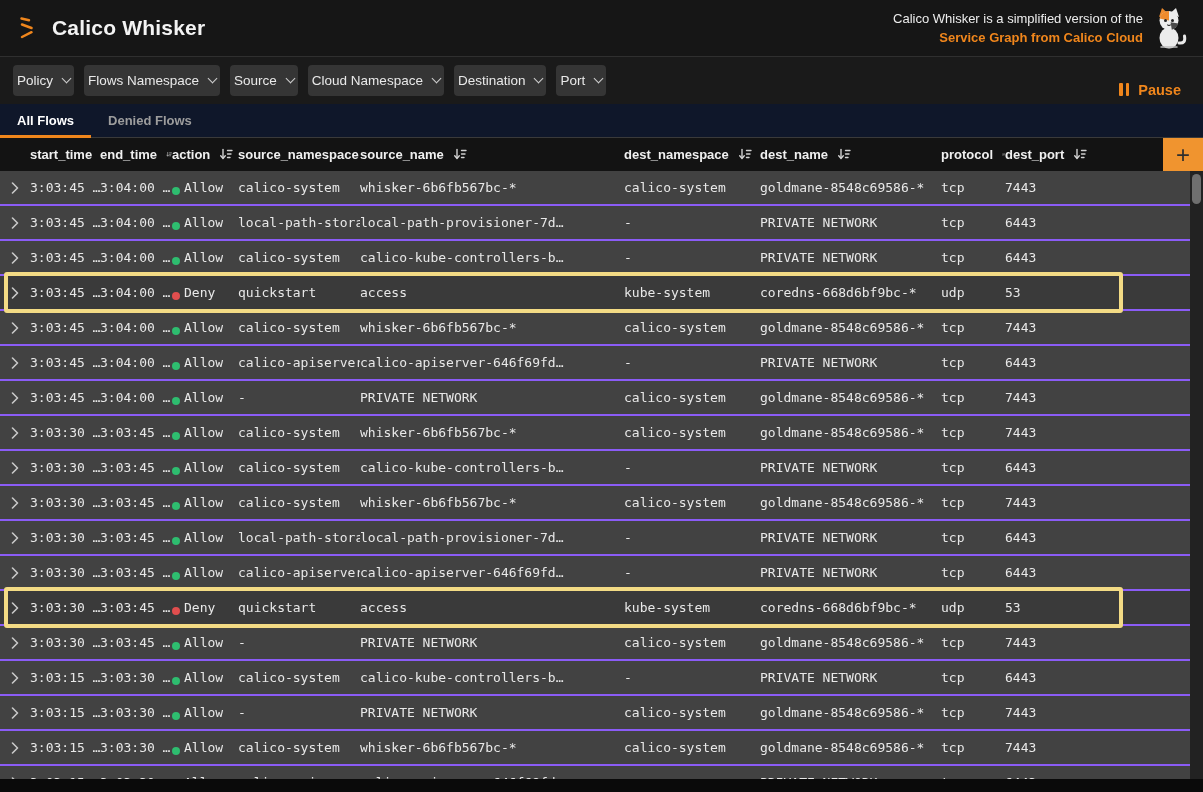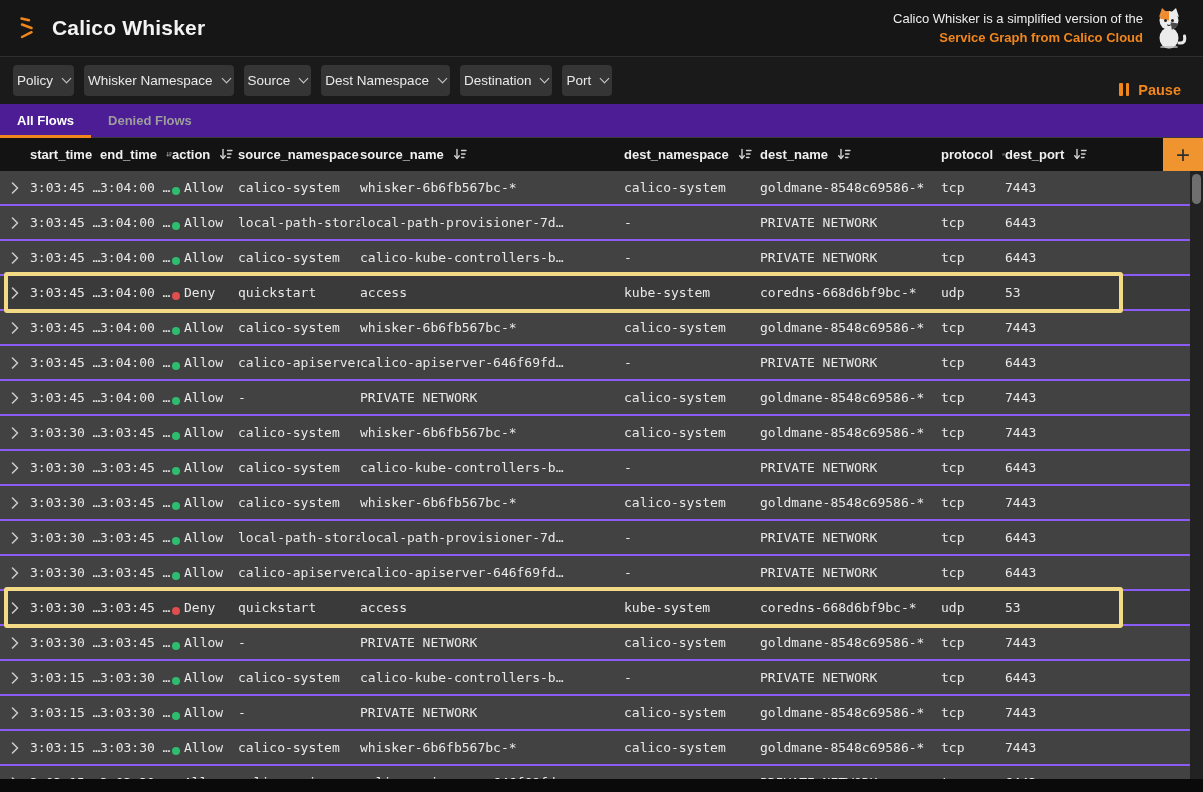--- a/index.html
+++ b/index.html
@@ -48,21 +48,21 @@
   }
   .pause-btn{
     background:none;border:none;color:var(--accent);
     font-size:14.5px;font-weight:bold;font-family:inherit;
     display:flex;align-items:center;gap:9px;cursor:pointer;padding:0 6px;margin-top:18px;
   }
   .pause-icon{display:inline-flex;gap:3px}
   .pause-icon i{display:block;width:3.5px;height:13px;background:var(--accent);border-radius:1px}
 
   
-  .tabs{height:34px;flex:0 0 34px;background:#4c1d95;display:flex;border-bottom:1px solid #3a3a3a}
+  .tabs{height:34px;flex:0 0 34px;background:#0f172a;display:flex;border-bottom:1px solid #3a3a3a}
   .tab{
     padding:0 17px;display:flex;align-items:center;position:relative;
     font-size:13px;font-weight:bold;color:#9d9d9d;cursor:pointer;white-space:nowrap;
   }
   .tab.active{color:#ffffff}
   .tab.active::after{
     content:"";position:absolute;left:0;right:0;bottom:-1px;height:3px;background:var(--accent);
   }
 
   
@@ -137,29 +137,29 @@
     </div>
   </header>
 
   <div class="filter-bar">
     <div class="filters" id="filters">
         <button class="fbtn">
      <span>Policy</span>
      <span class="chev-down"></span>
    </button>
         <button class="fbtn">
-     <span>Whisker Namespace</span>
+     <span>Flows Namespace</span>
      <span class="chev-down"></span>
    </button>
         <button class="fbtn">
      <span>Source</span>
      <span class="chev-down"></span>
    </button>
         <button class="fbtn">
-     <span>Dest Namespace</span>
+     <span>Cloud Namespace</span>
      <span class="chev-down"></span>
    </button>
         <button class="fbtn">
      <span>Destination</span>
      <span class="chev-down"></span>
    </button>
         <button class="fbtn">
      <span>Port</span>
      <span class="chev-down"></span>
    </button>

